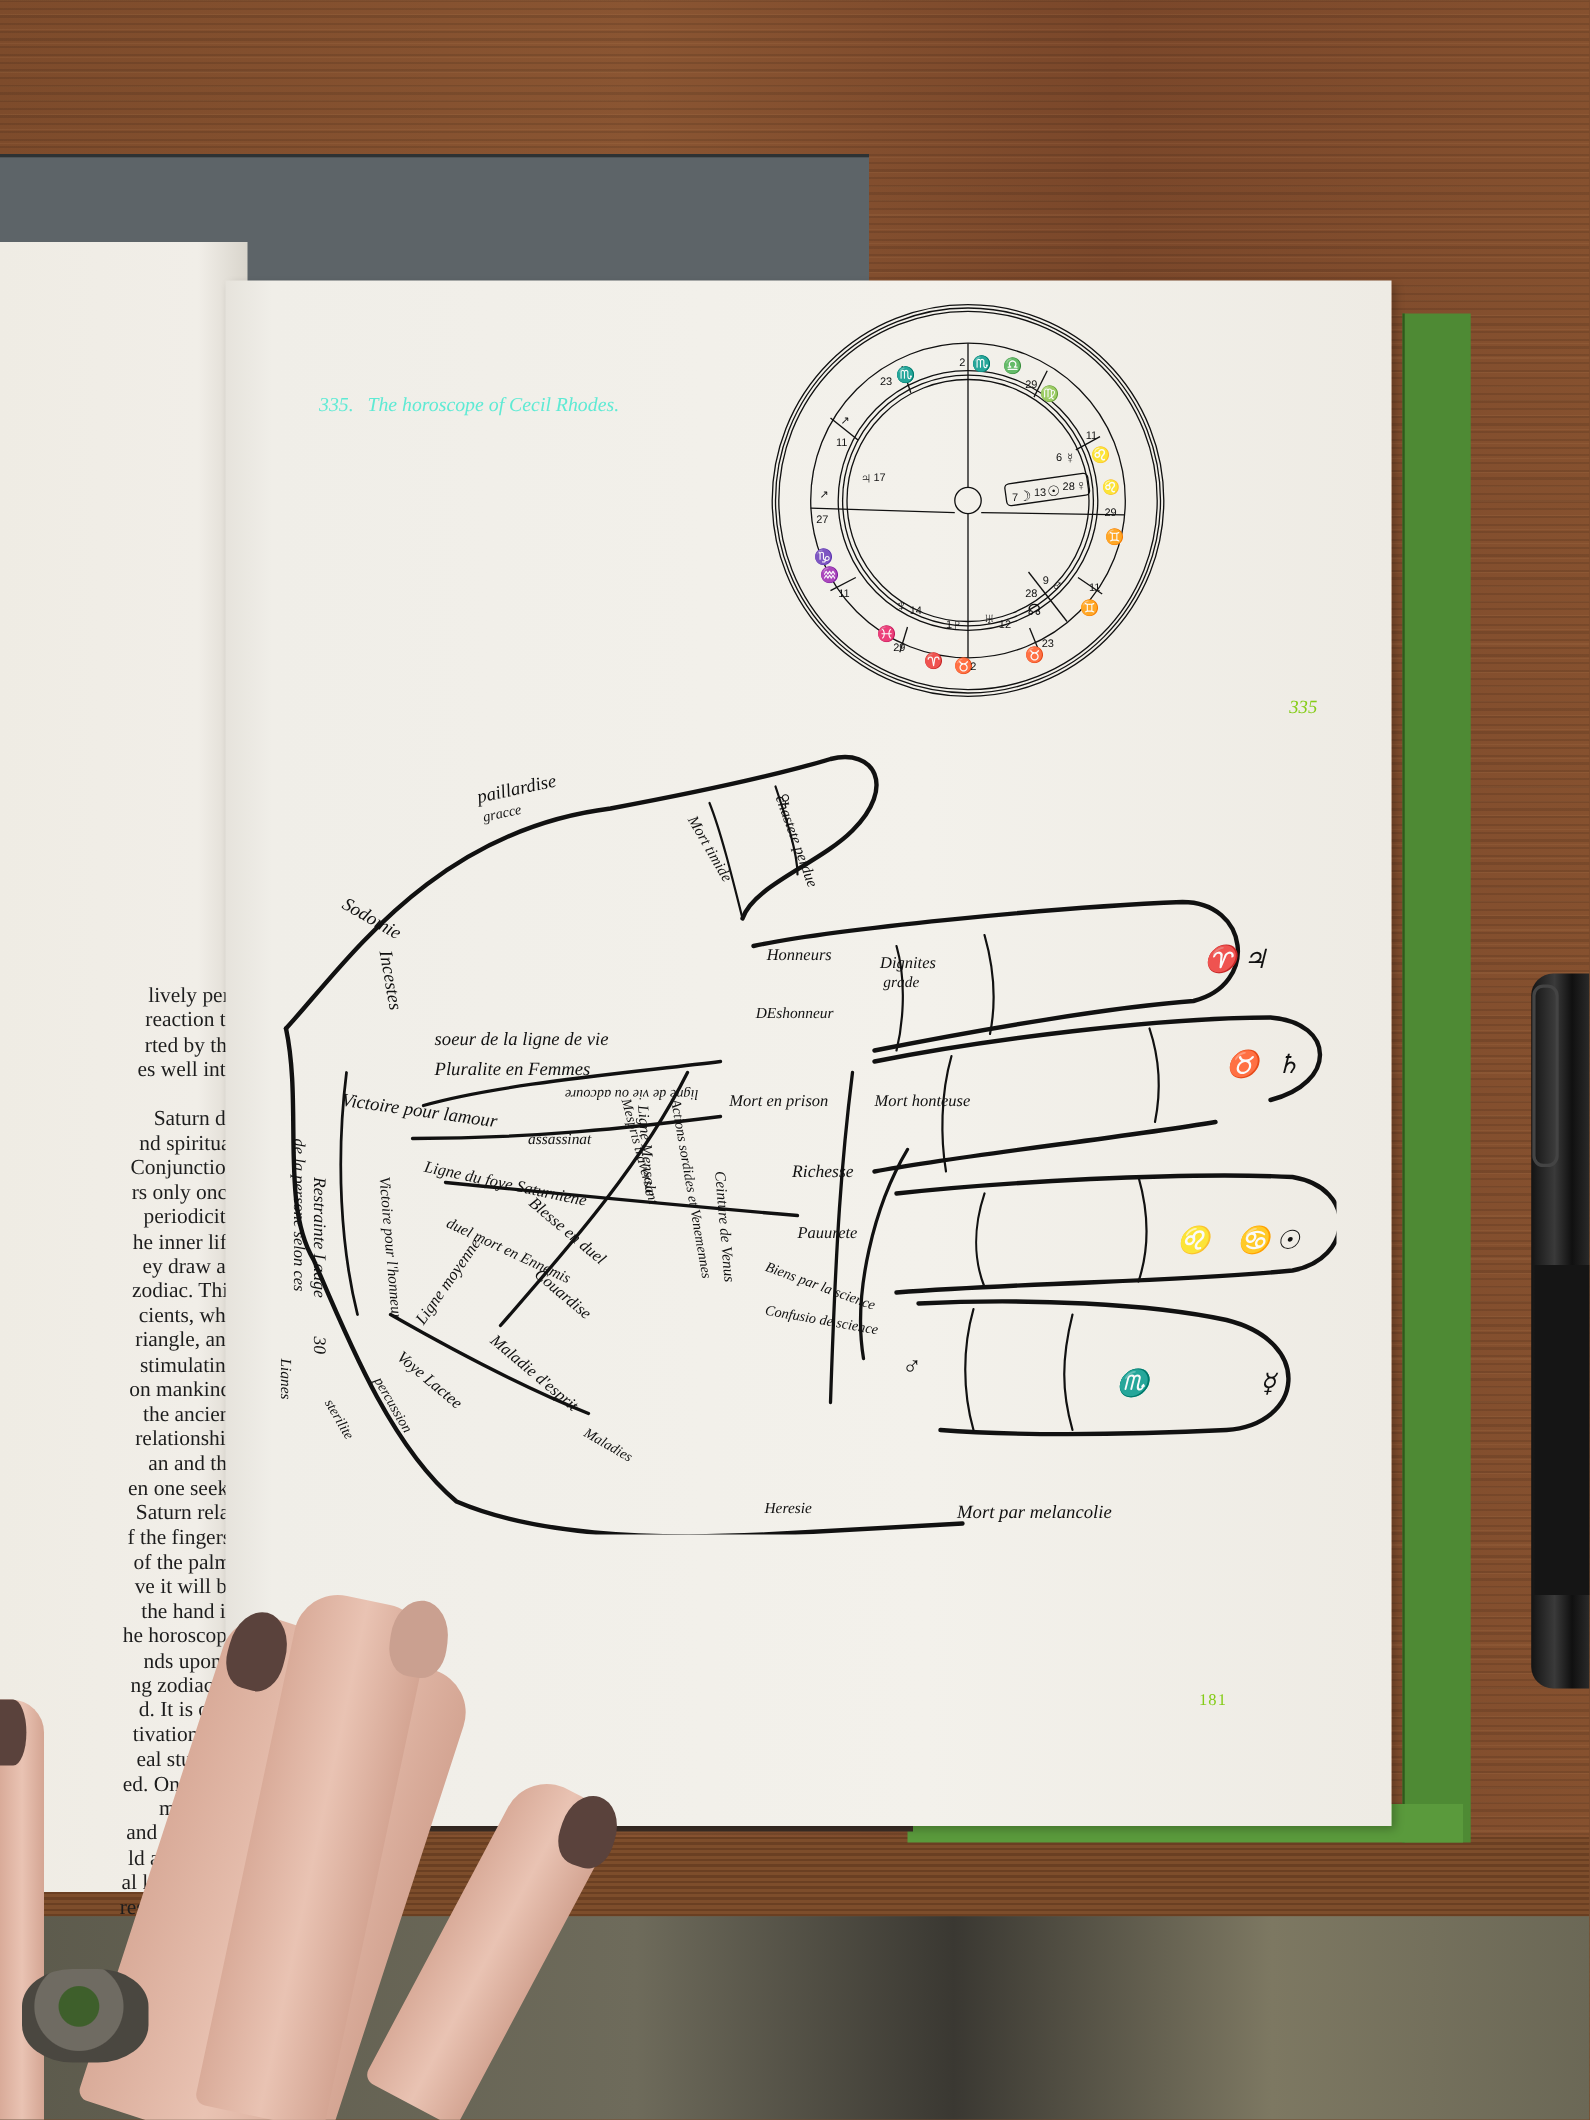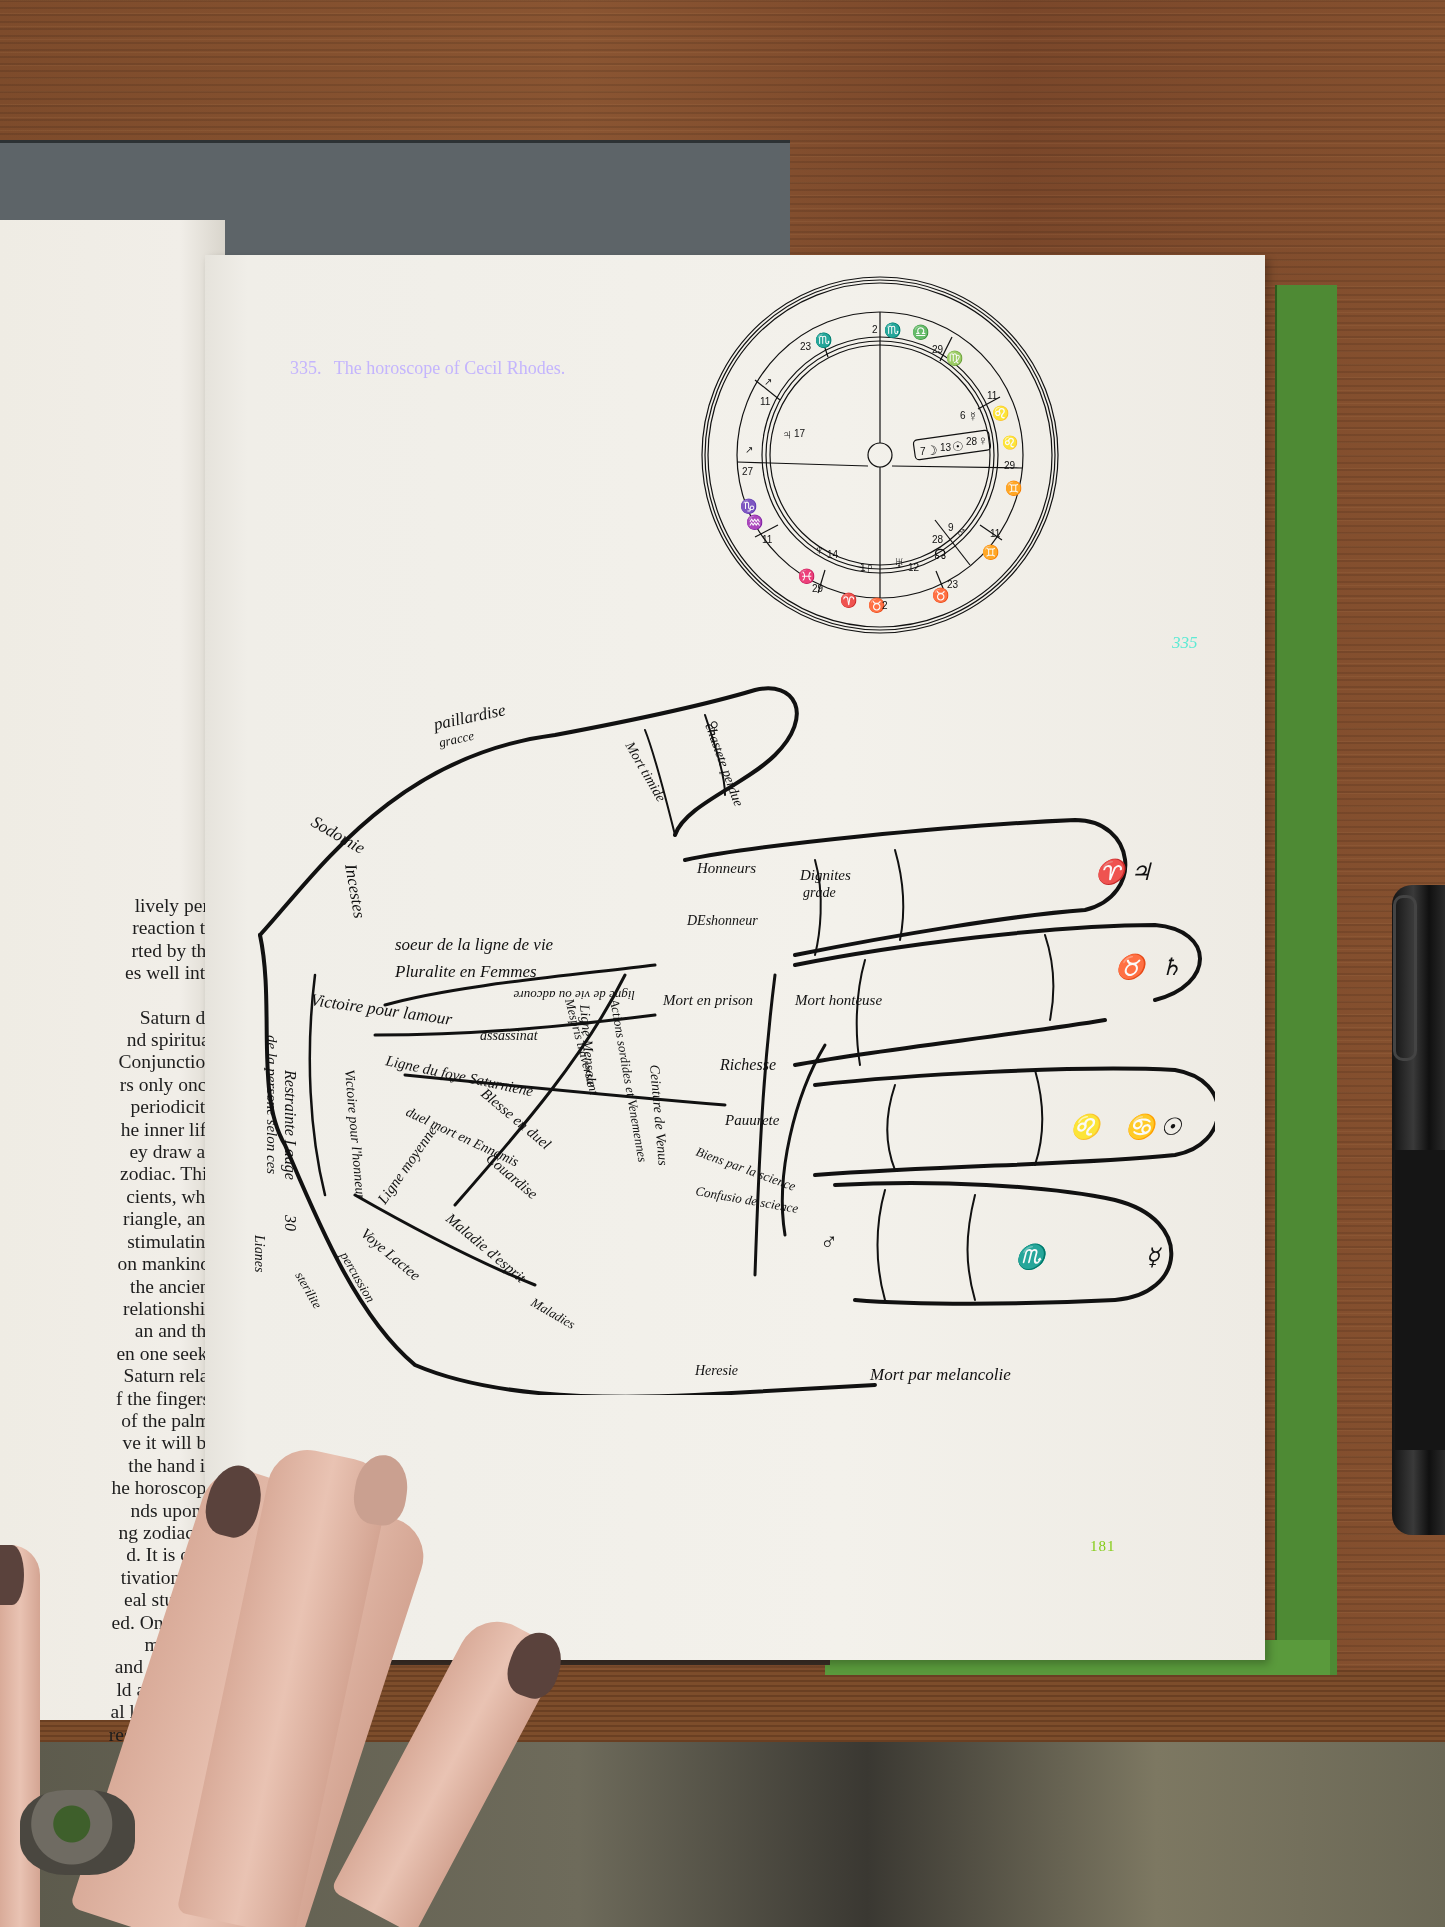--- a/index.html
+++ b/index.html
@@ -25,23 +25,23 @@
   .left-page{position:absolute;left:0;top:220px;width:225px;height:1500px;
     background:linear-gradient(90deg,#efece4 0%,#f1eee8 80%,#d9d5cc 100%);}
   .left-text{position:absolute;right:10px;top:675px;width:215px;text-align:right;
     font-size:19.5px;line-height:22.4px;color:#1d1d1d;}
   .left-text div{white-space:nowrap;}
   .left-text .gap{height:22px;}
   
   .right-page{position:absolute;left:205px;top:255px;width:1060px;height:1405px;
     background:linear-gradient(90deg,#e6e3dc 0%,#f0eee8 4%,#f3f1eb 60%,#eeebe4 100%);
     box-shadow:4px 4px 8px rgba(0,0,0,0.25);}
-  .caption{position:absolute;left:290px;top:358px;font-size:18px;color:#c4b5fd;}
+  .caption{position:absolute;left:290px;top:358px;font-style:italic;font-size:18px;color:#5eead4;}
   .caption .num{margin-right:8px;}
-  .fig-num{position:absolute;left:1172px;top:633px;font-style:italic;font-size:17px;color:#5eead4;}
+  .fig-num{position:absolute;left:1172px;top:633px;font-style:italic;font-size:17px;color:#84cc16;}
   .page-num{position:absolute;left:1090px;top:1538px;font-size:15px;letter-spacing:1px;color:#84cc16;}
   .horoscope{position:absolute;left:700px;top:275px;width:360px;height:360px;}
   .hand{position:absolute;left:255px;top:675px;width:960px;height:720px;}
   .hand text{font-family:"Liberation Serif",serif;font-style:italic;fill:#111;}
   
   .pen{position:absolute;left:1392px;top:885px;width:53px;height:650px;
     background:linear-gradient(90deg,#141414,#3a3a3a 40%,#101010 70%,#2a2a2a);
     border-radius:20px 0 0 20px;}
   .pen-grip{position:absolute;left:1395px;top:1150px;width:50px;height:300px;background:#151515;}
   .pen-clip{position:absolute;left:1393px;top:895px;width:18px;height:160px;border:3px solid #444;border-radius:10px;}

